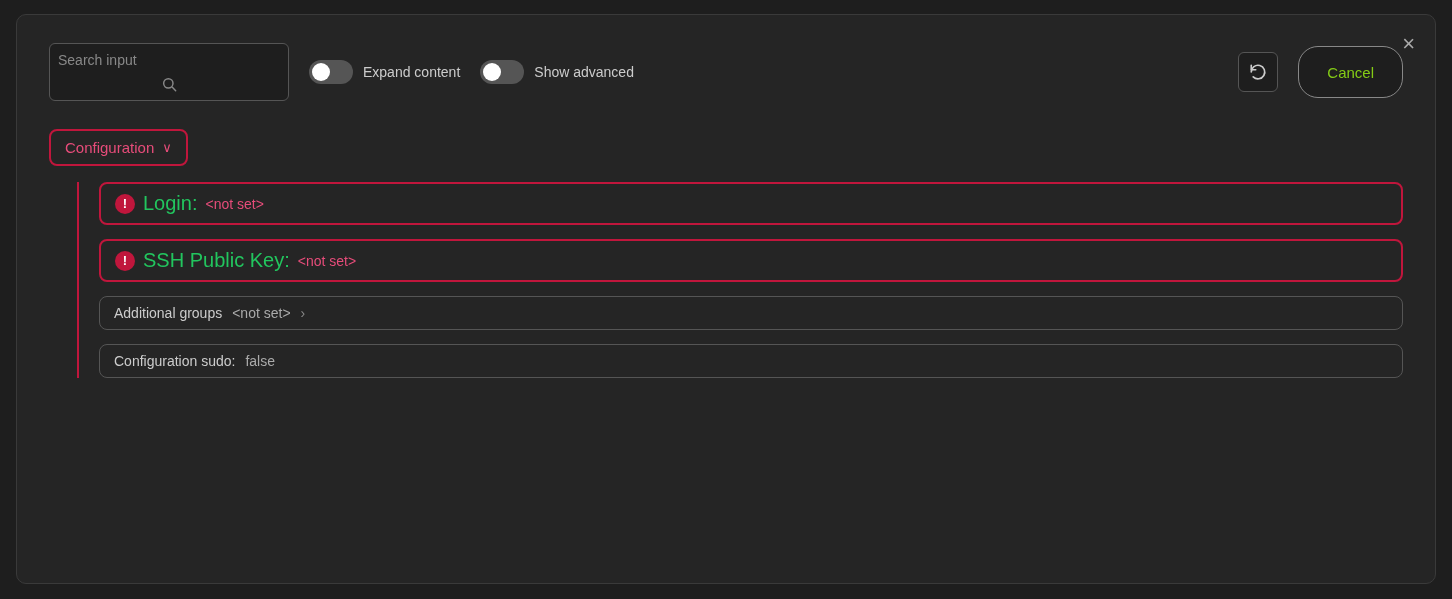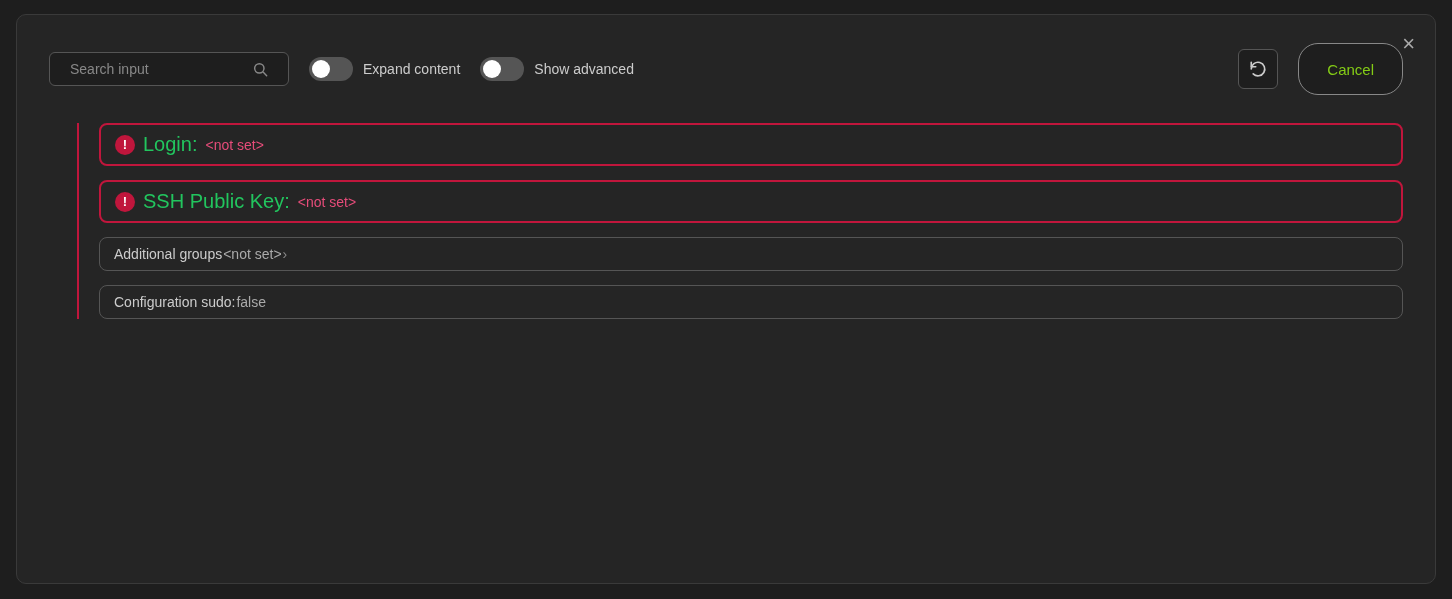--- a/index.html
+++ b/index.html
@@ -38,23 +38,24 @@
       gap: 20px;
       margin-bottom: 28px;
     }
 
     .search-wrapper {
       display: flex;
       align-items: center;
       background: #1e1e1e;
       border: 1px solid #555;
       border-radius: 6px;
-      padding: 8px 20px;
+      padding: 8px 8px;
       gap: 8px;
       width: 240px;
+      flex-direction: column;
     }
 
     .search-wrapper input {
       background: transparent;
       border: none;
       outline: none;
       color: #ccc;
       font-size: 14px;
       width: 100%;
     }
@@ -219,21 +220,21 @@
 
     .field-value {
       color: #e74c7a;
       font-size: 14px;
     }
 
     
     .field-row-neutral {
       display: inline-flex;
       align-items: center;
-      gap: 1px;
+      gap: 10px;
       border: 1.5px solid #555;
       border-radius: 8px;
       padding: 8px 14px;
       cursor: pointer;
       background: transparent;
       color: #ccc;
       font-size: 14px;
     }
 
     .field-name-neutral {
@@ -286,20 +287,24 @@
         <path d="M3 12a9 9 0 1 1 2.6 6.4"></path>
         <polyline points="3 3 3 9 9 9"></polyline>
       </svg>
     </button>
 
     <button class="cancel-btn">Cancel</button>
 
   </div>
 
   <div class="config-section">
+    <div class="config-header">
+      <span>Configuration</span>
+      <span style="font-size:13px;">∨</span>
+    </div>
 
     <div class="config-body">
 
       <div class="field-row">
         <div class="error-icon">!</div>
         <span class="field-name">Login:</span>
         <span class="field-value">&lt;not set&gt;</span>
       </div>
 
       <div class="field-row">

